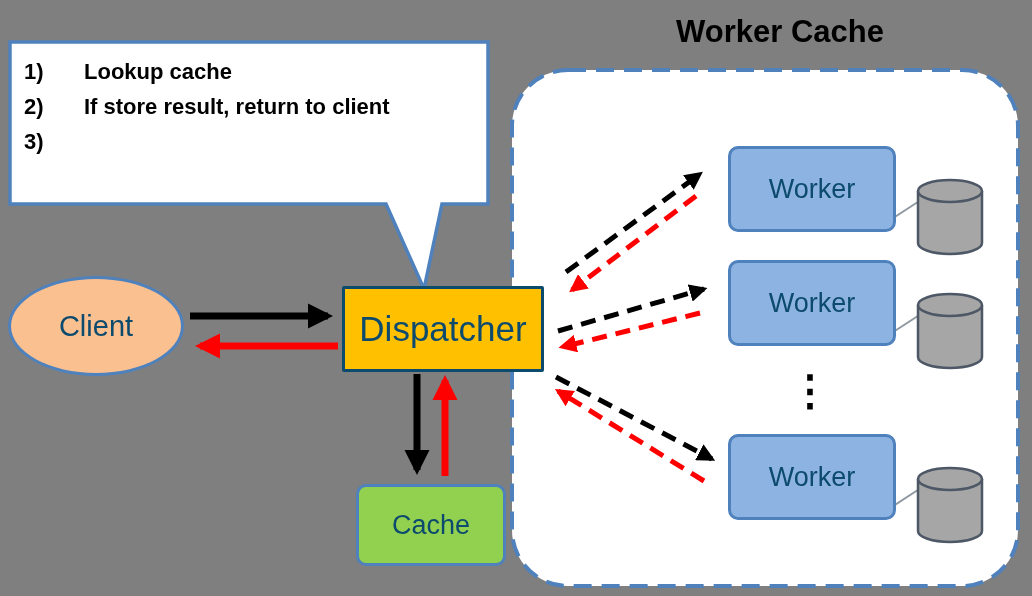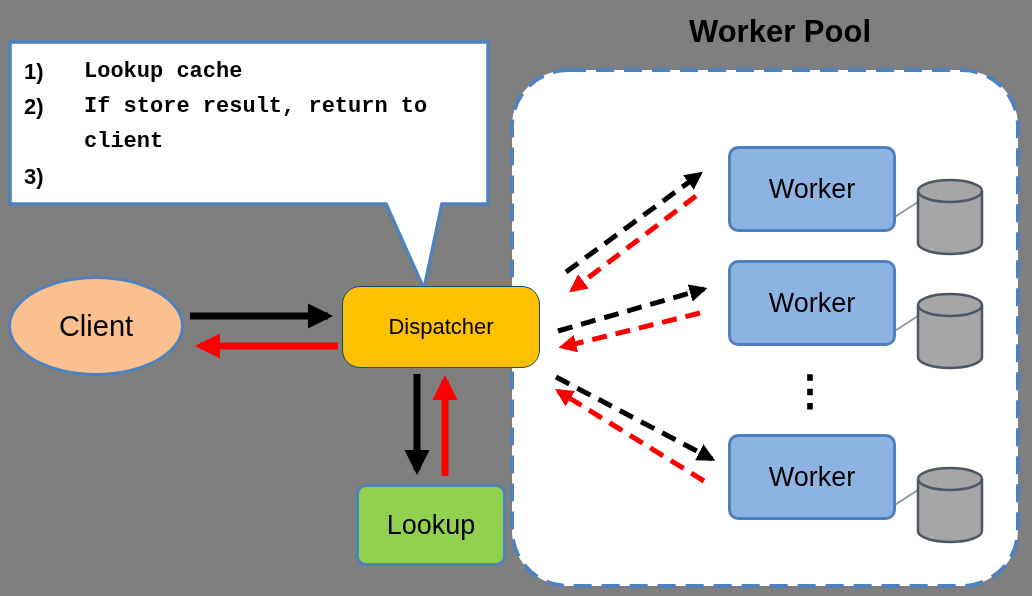--- a/index.html
+++ b/index.html
@@ -1,35 +1,35 @@
 <!DOCTYPE html>
 <html><head>
 <meta charset="utf-8">
 <style>
   html, body { margin: 0; padding: 0; }
   body { font-family: "Liberation Sans", sans-serif; background: #7F7F7F; }
   .stage { position: relative; width: 1032px; height: 596px; background: #7F7F7F; overflow: hidden; }
   .svg-layer { position: absolute; left: 0; top: 0; width: 1032px; height: 596px; }
 
-  .node { position: absolute; display: flex; align-items: center; justify-content: center; color: #000000; text-align: center; }
+  .node { position: absolute; display: flex; align-items: center; justify-content: center; color: #0c4a6e; text-align: center; }
   .client { left: 8px; top: 276px; width: 170px; height: 94px; background: #FAC090; border: 3px solid #4F81BD; border-radius: 50%; font-size: 29px; }
-  .dispatcher { left: 342px; top: 286px; width: 196px; height: 80px; background: #FFC000; border: 1px solid #0c4a6e; border-radius: 18px; font-size: 22px; }
+  .dispatcher { left: 342px; top: 286px; width: 196px; height: 80px; background: #FFC000; border: 3px solid #0c4a6e; border-radius: 2px; font-size: 35px; }
   .cache { left: 356px; top: 484px; width: 144px; height: 76px; background: #92D050; border: 3px solid #4F81BD; border-radius: 10px; font-size: 27px; }
   .worker { left: 728px; width: 162px; height: 80px; background: #8DB3E2; border: 3px solid #4F81BD; border-radius: 10px; font-size: 27px; }
   .worker-1 { top: 146px; }
   .worker-2 { top: 260px; }
   .worker-3 { top: 434px; }
 
   .pool-title { position: absolute; left: 610px; top: 14px; width: 340px; text-align: center; font-size: 31px; font-weight: bold; color: #000; }
   .ellipsis { position: absolute; left: 784px; top: 348px; width: 52px; height: 84px; display: flex; align-items: center; justify-content: center; font-size: 42px; font-weight: bold; color: #000; }
 
   .callout-text { position: absolute; left: 16px; top: 54px; width: 466px; color: #000; font-weight: bold; font-size: 22px; line-height: 35px; }
   .callout-row { display: flex; }
   .callout-num { flex: 0 0 60px; width: 60px; padding-left: 8px; }
-  .callout-body { white-space: pre-line; font-family: Liberation Mono, monospace; }
+  .callout-body { white-space: pre-line; }
 </style>
 </head>
 <body>
 
 <div class="stage">
 
   <svg class="svg-layer" viewBox="0 0 1032 596" xmlns="http://www.w3.org/2000/svg">
     <defs>
       <marker id="ah-black" viewBox="0 0 10 10" refX="8" refY="5" markerWidth="3.6" markerHeight="3.6" orient="auto">
         <path d="M0,0 L10,5 L0,10 Z" fill="#000000"></path>
@@ -89,24 +89,24 @@
 
   <div class="node client">
     <span>Client</span>
   </div>
 
   <div class="node dispatcher">
     <span>Dispatcher</span>
   </div>
 
   <div class="node cache">
-    <span>Lookup</span>
+    <span>Cache</span>
   </div>
 
-  <div class="pool-title">Worker Pool</div>
+  <div class="pool-title">Worker Cache</div>
 
   <div class="node worker worker-1">
     <span>Worker</span>
   </div>
   <div class="node worker worker-2">
     <span>Worker</span>
   </div>
   <div class="node worker worker-3">
     <span>Worker</span>
   </div>

